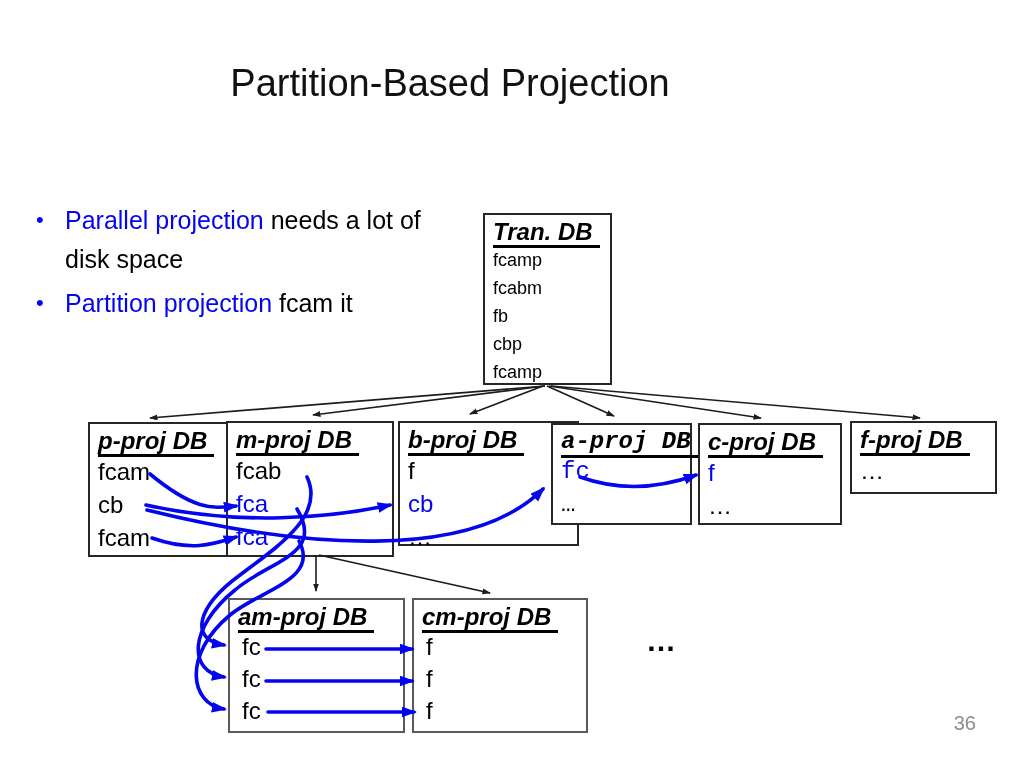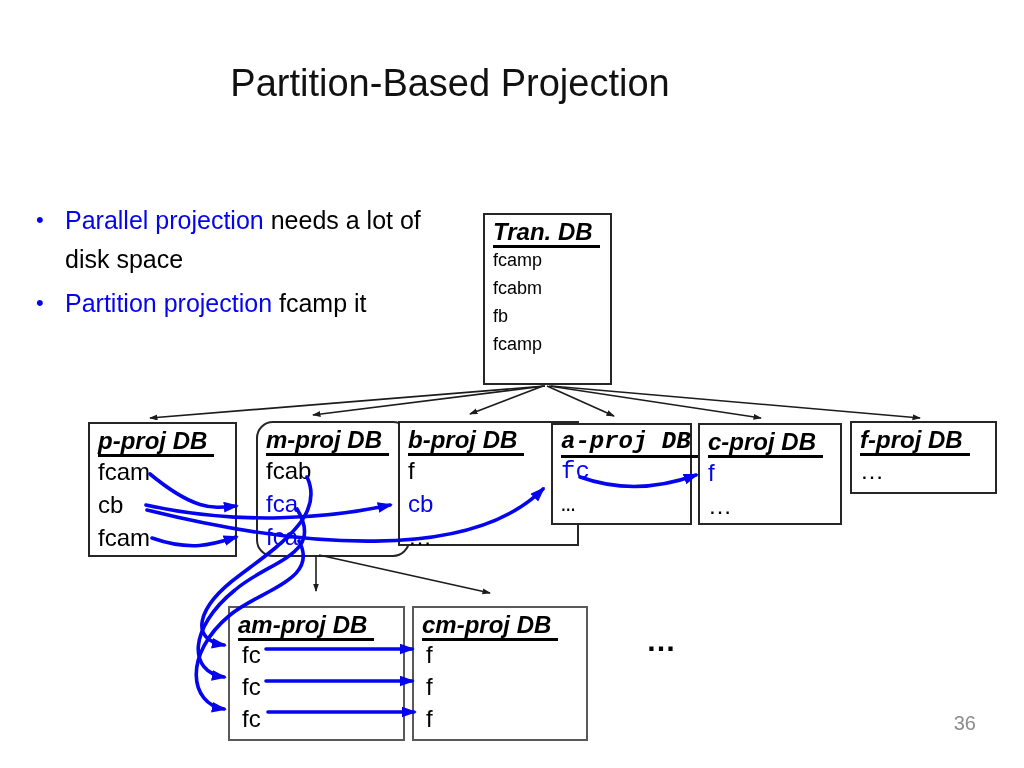--- a/index.html
+++ b/index.html
@@ -9,21 +9,21 @@
   #slide-title{position:absolute;top:62px;left:0;width:900px;text-align:center;
                font-size:38px;letter-spacing:0px;color:#111;}
   
   .bullet{position:absolute;left:36px;font-size:25px;display:flex;}
   .bullet .dot{width:29px;color:var(--accent,#0404ee);font-size:22px;line-height:32px;}
   .bullet .txt{line-height:32px;}
   .cont-line{position:absolute;left:65px;font-size:25px;line-height:32px;}
   .blue{color:var(--accent,#0404ee);}
   
   .box{position:absolute;background:#fff;border:2px solid #262626;box-sizing:border-box;}
-  .box.light{border:2px solid #595959;margin-top:8px;}
+  .box.light{border:2px solid #595959;}
   .box-title{font-weight:bold;font-style:italic;font-size:24px;padding:3px 0 0 8px;white-space:nowrap;}
   .box-title span{border-bottom:3px solid #000;padding-right:7px;}
   .rows{padding-left:8px;font-size:24px;}
   .rows.tight{font-size:18px;}
   .rows div{white-space:nowrap;}
   .lh33 div{line-height:33px;}
   .lh28 div{line-height:28px;}
   .lh32 div{line-height:32px;}
   
   #big-ellipsis{position:absolute;left:646px;top:624px;font-size:30px;font-weight:bold;letter-spacing:3px;}
@@ -42,43 +42,44 @@
 
   <div id="slide-title">Partition-Based Projection</div>
 
   <div class="bullet" style="top:204px;">
     <span class="dot">•</span>
     <span class="txt"><span class="blue">Parallel projection</span><span> needs a lot of</span></span>
   </div>
   <div class="cont-line" style="top:243px;">disk space</div>
   <div class="bullet" style="top:287px;">
     <span class="dot">•</span>
-    <span class="txt"><span class="blue">Partition projection</span><span> fcamp it</span></span>
+    <span class="txt"><span class="blue">Partition projection</span><span> fcam it</span></span>
   </div>
 
   <div class="box" style="left:483px;top:213px;width:129px;height:172px;">
     <div class="box-title"><span>Tran. DB</span></div>
     <div class="rows tight lh28">
       <div>fcamp</div>
       <div>fcabm</div>
       <div>fb</div>
+      <div>cbp</div>
       <div>fcamp</div>
     </div>
   </div>
 
   <div class="box" style="left:88px;top:422px;width:149px;height:135px;">
     <div class="box-title"><span>p-proj DB</span></div>
     <div class="rows lh33">
       <div>fcam</div>
       <div>cb</div>
       <div>fcam</div>
     </div>
   </div>
 
-  <div class="box" style="left:256px;top:421px;width:154px;height:136px;border-radius:17px;">
+  <div class="box" style="left:226px;top:421px;width:168px;height:136px;">
     <div class="box-title"><span>m-proj DB</span></div>
     <div class="rows lh33">
       <div>fcab</div>
       <div class="blue">fca</div>
       <div class="blue">fca</div>
     </div>
   </div>
 
   <div class="box" style="left:398px;top:421px;width:181px;height:125px;">
     <div class="box-title"><span>b-proj DB</span></div>

